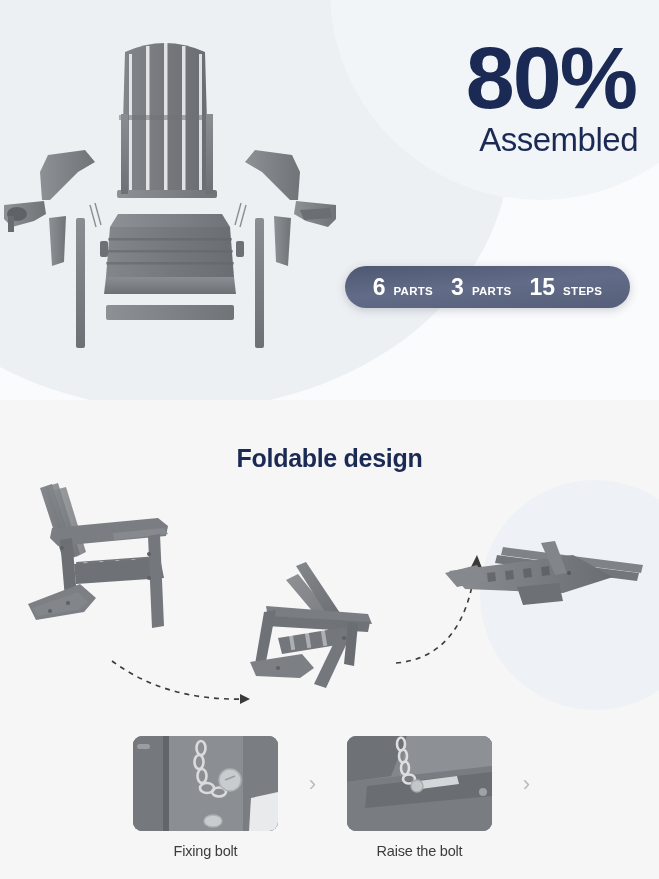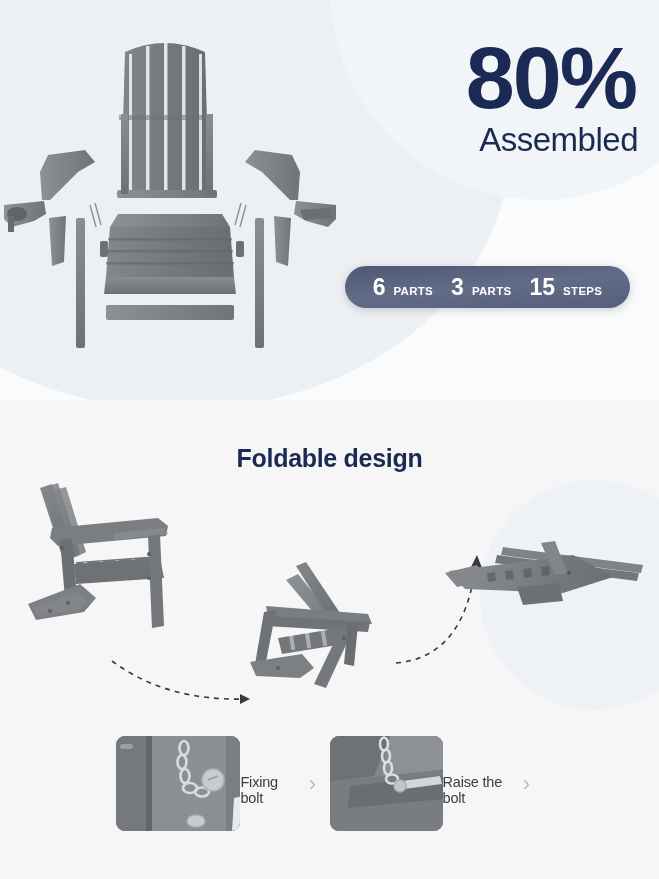--- a/index.html
+++ b/index.html
@@ -81,21 +81,21 @@
 
   
   .bot-section {
     position:absolute; left:0; top:730px; width:659px; height:149px;
     background:#f6f6f7;
   }
   .thumbs {
     position:absolute; left:0; top:6px; width:659px;
     display:flex; align-items:flex-start; justify-content:center;
   }
-  .thumb-cell { width:180px; display:flex; flex-direction:row; align-items:center; }
+  .thumb-cell { width:180px; display:flex; flex-direction:column; align-items:center; }
   .thumb {
     width:145px; height:95px; border-radius:9px; overflow:hidden;
     background:#8a8d90; position:relative;
   }
   .thumb-cap {
     margin-top:12px; font-size:14.5px; color:#3c3c3c; letter-spacing:-0.2px;
   }
   .chev {
     width:34px; height:95px; display:flex; align-items:center; justify-content:center;
     color:#bcbcbc; font-size:22px; font-weight:300;

